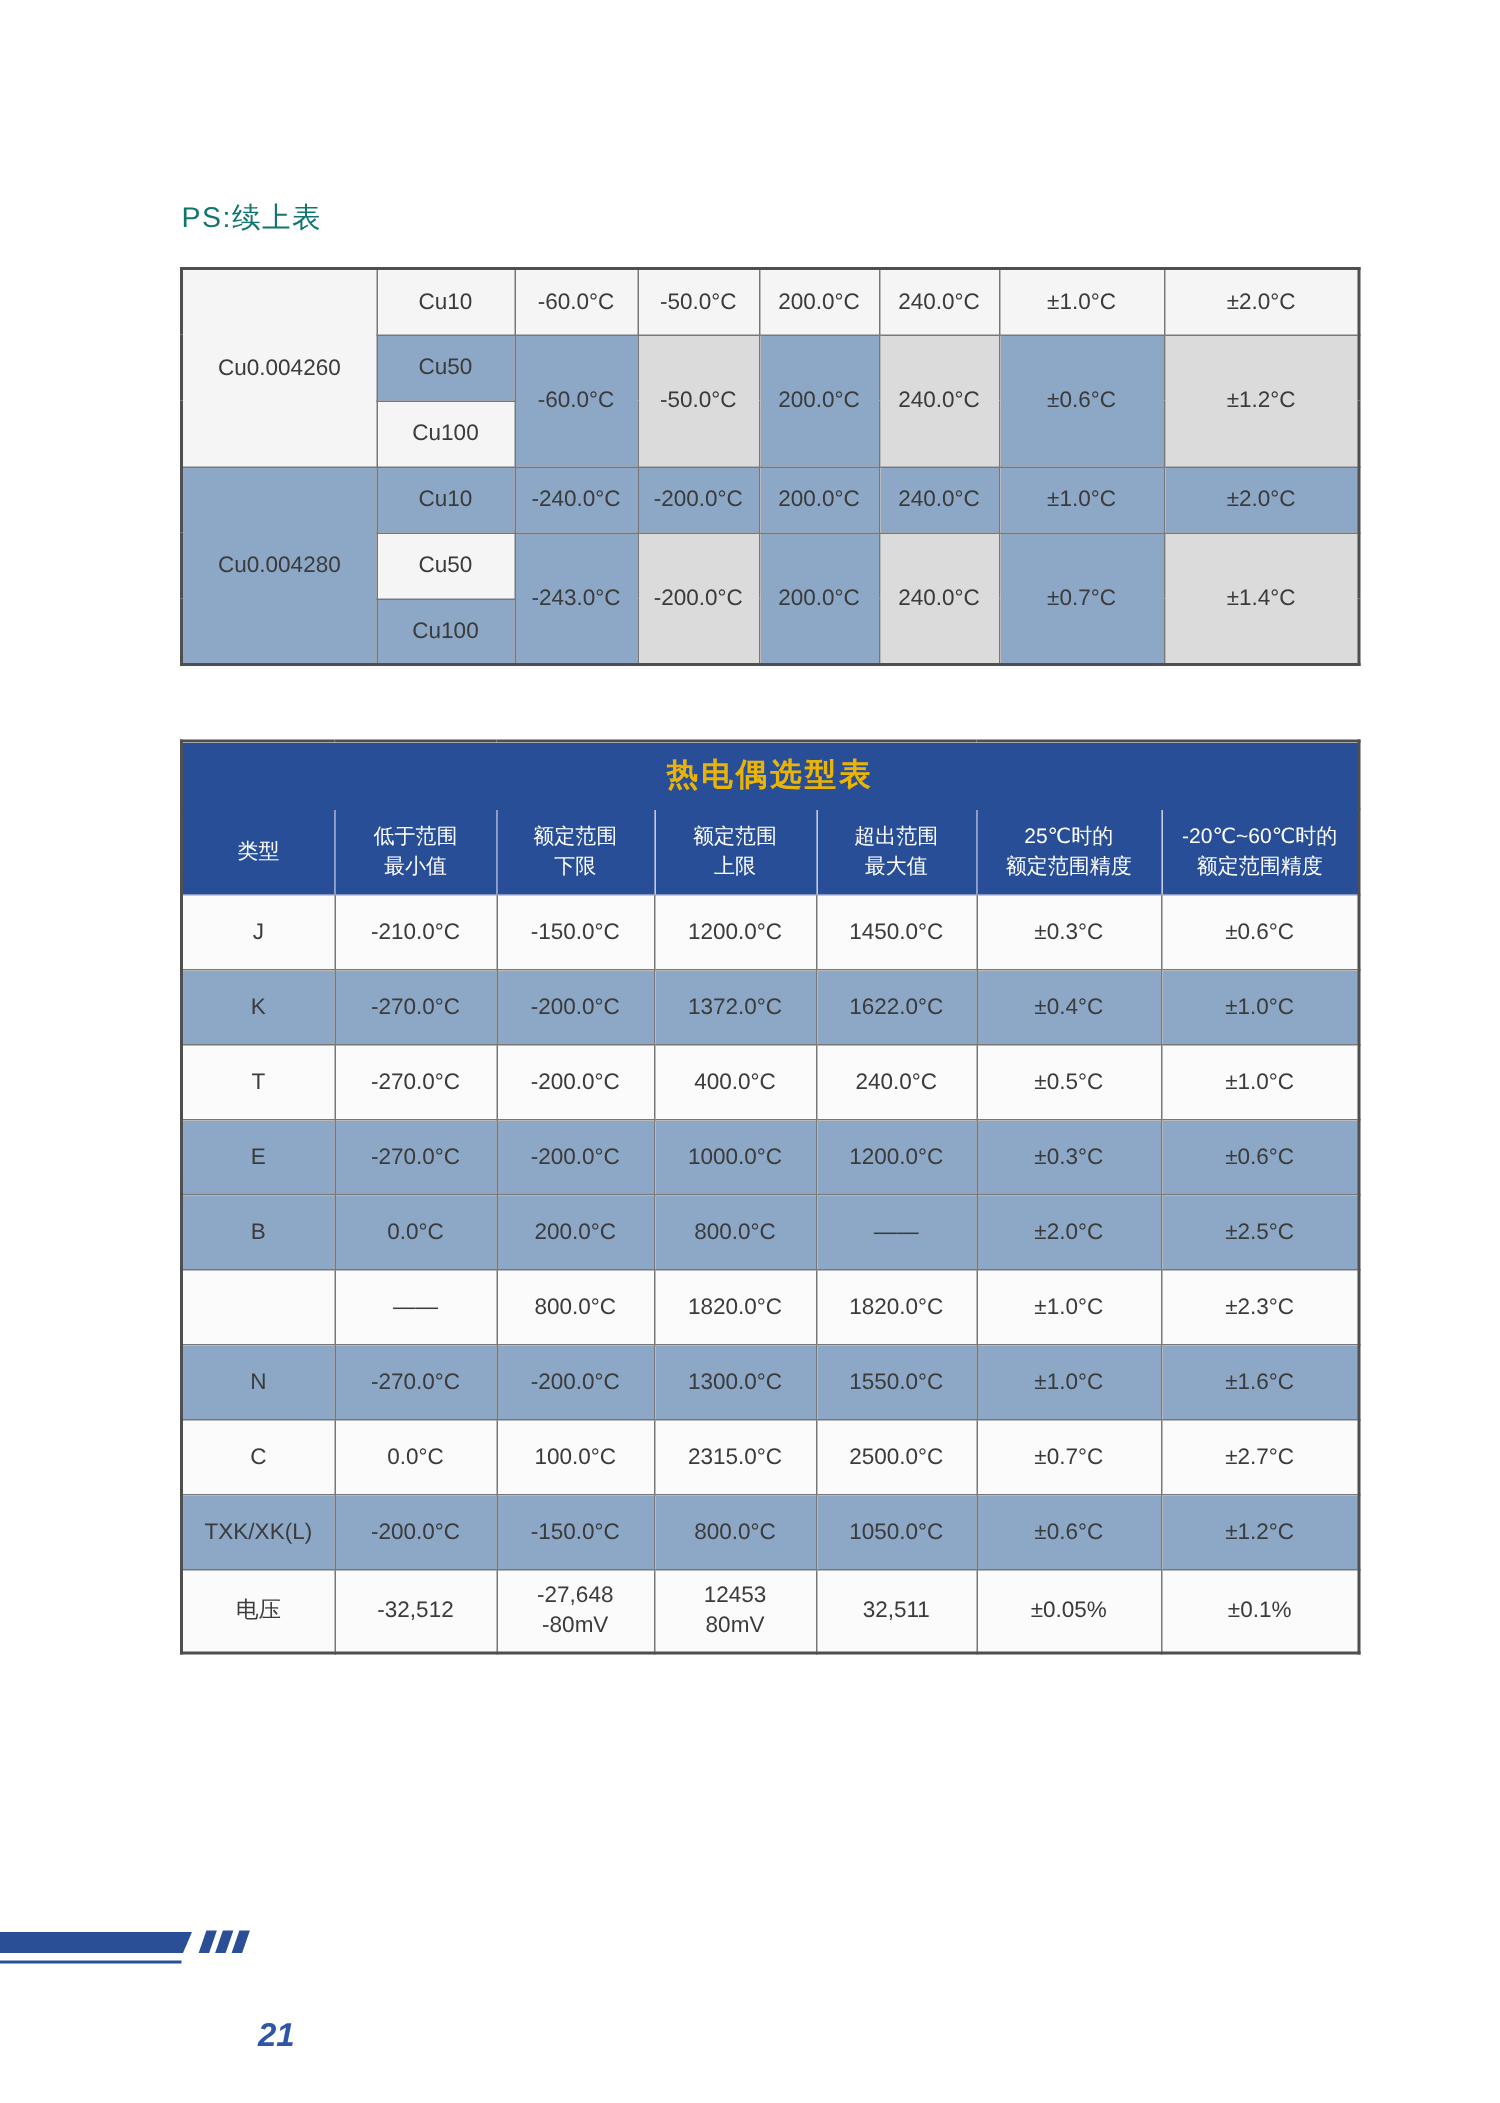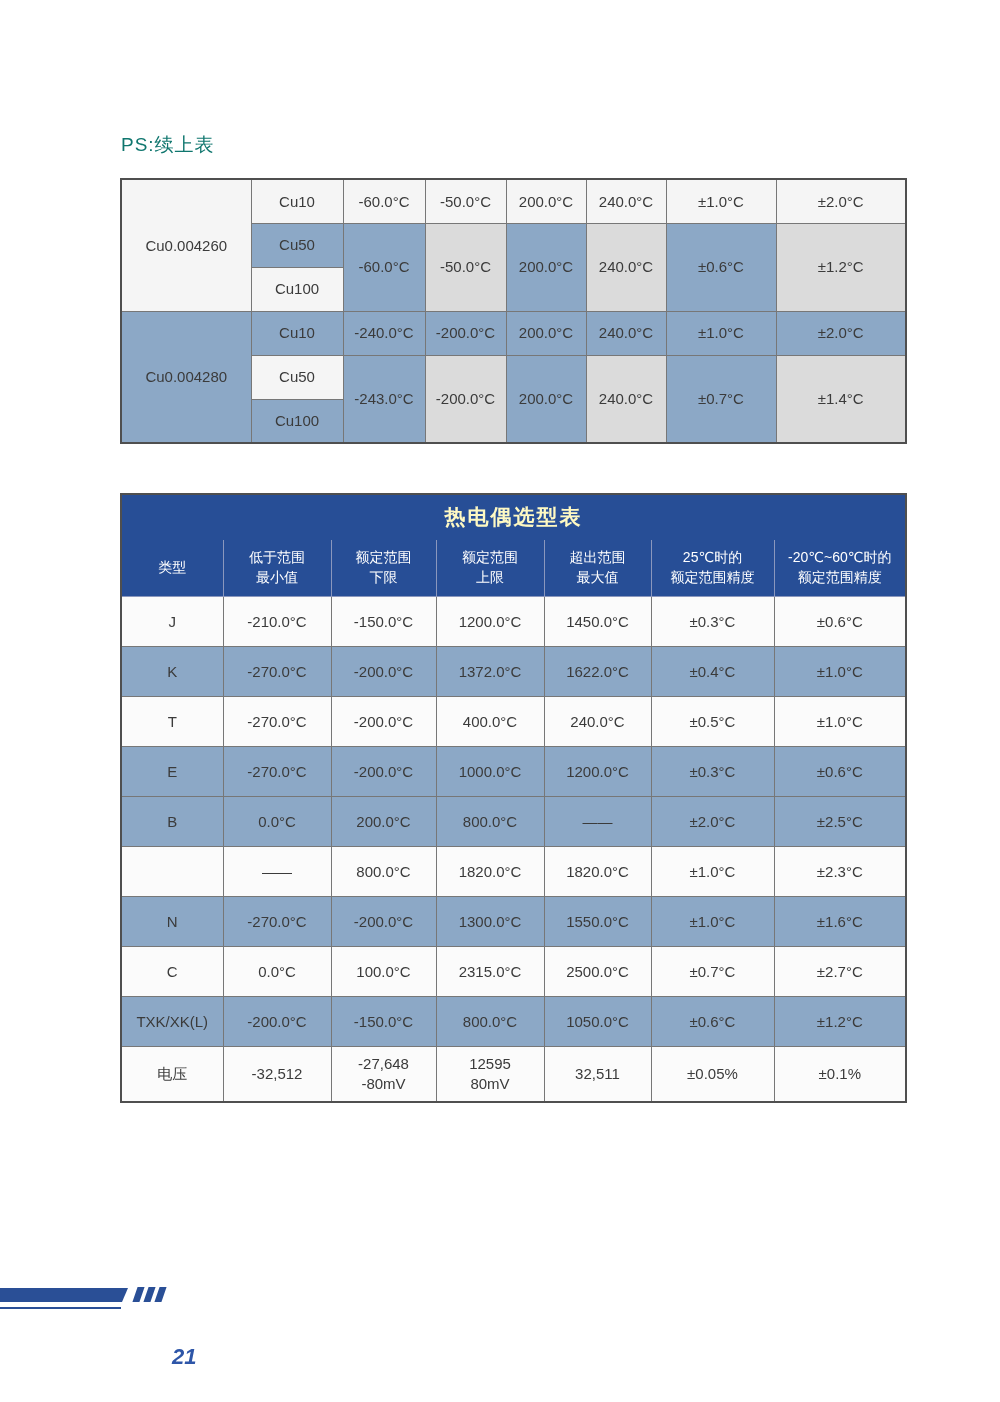--- a/index.html
+++ b/index.html
@@ -33,21 +33,21 @@
   .cw{background:#f5f5f5;}   
   .cb{background:#8ca8c6;}   
   .cg{background:#dbdbdb;}   
 
   
   #t2{
     position:absolute;left:120px;top:493px;width:785px;
     border:2px solid #4f4f4f;
   }
   #t2 .title-row td{
-    background:#274e96;color:#fef9c3;
+    background:#274e96;color:#eab308;
     font-size:21px;font-weight:bold;letter-spacing:2px;
     height:44px;border:1px solid #274e96;
   }
   #t2 .head-row td{
     background:#274e96;color:#ffffff;
     font-size:14px;height:56px;
     border:1px solid #8a97bd;border-top:1px solid #a9b4d2;
     line-height:1.4;
   }
   #t2 tr.data{height:50px;}
@@ -249,21 +249,21 @@
       <td>800.0°C</td>
       <td>1050.0°C</td>
       <td>±0.6°C</td>
       <td>±1.2°C</td>
     </tr>
     <tr class="data rw last">
       <td>电压</td>
       <td>-32,512</td>
       <td>-27,648
 -80mV</td>
-      <td>12595
+      <td>12453
 80mV</td>
       <td>32,511</td>
       <td>±0.05%</td>
       <td>±0.1%</td>
     </tr>
   </tbody>
     </table>
 
   <div class="footer-bar"></div>
   <div class="footer-line"></div>

